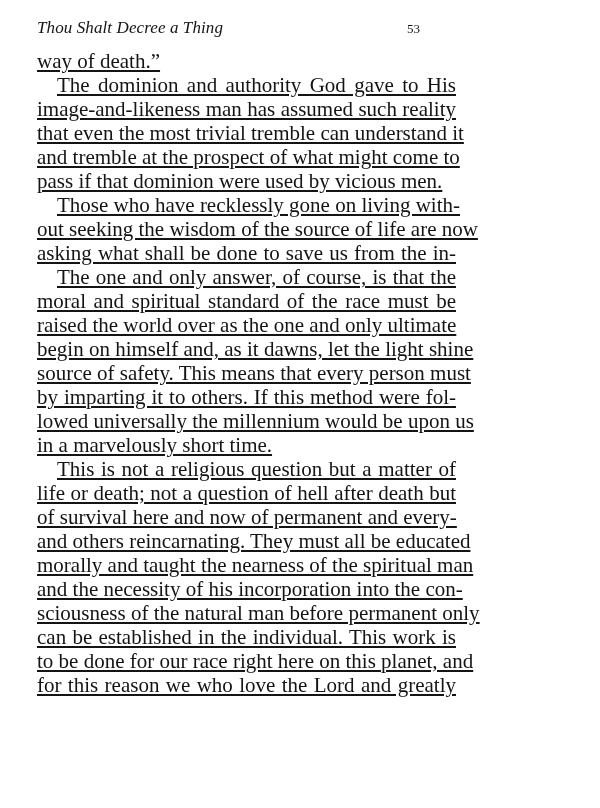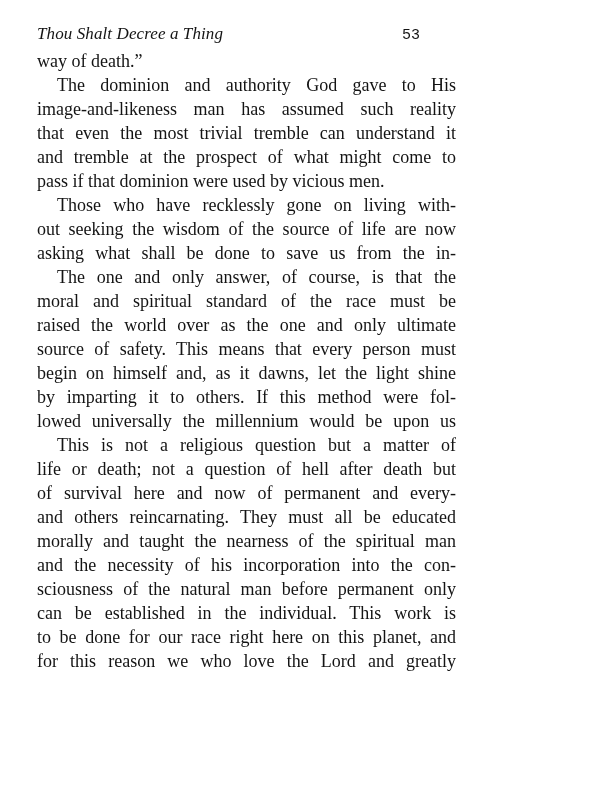--- a/index.html
+++ b/index.html
@@ -1,24 +1,24 @@
 <!DOCTYPE html>
 <html><head>
 <meta charset="utf-8">
 <style>
   html, body { margin: 0; padding: 0; background: #ffffff; }
   body { width: 600px; height: 808px; position: relative; overflow: hidden;
          font-family: "Liberation Serif", "DejaVu Serif", serif; color: #141414; }
-  .header { position: absolute; left: 37px; top: 24px; width: 383px; height: 26px;
+  .header { position: absolute; left: 37px; top: 18px; width: 383px; height: 26px;
             display: flex; justify-content: space-between; align-items: baseline; }
   .running-head { font-style: italic; font-size: 17px; letter-spacing: 0.1px; }
-  .page-num { font-size: 15px; font-family: Liberation Mono, monospace; }
+  .page-num { font-size: 13px; }
   .body-text { position: absolute; left: 37px; top: 49px; width: 419px; }
-  .line { font-size: 18px; line-height: 24px; height: 24px; white-space: nowrap;
-          text-align: justify; text-align-last: justify; }
+  .line { font-size: 21px; line-height: 24px; height: 24px; white-space: nowrap;
+          text-align: justify; text-align-last: justify; text-decoration: underline; }
   .line.last { text-align-last: left; }
   .line.indent { padding-left: 20px; }
 </style>
 </head>
 <body>
 
 <div class="header">
   <span class="running-head">Thou Shalt Decree a Thing</span>
   <span class="page-num">53</span>
 </div>
@@ -29,24 +29,25 @@
     <div class="line">image-and-likeness man has assumed such reality</div>
     <div class="line">that even the most trivial tremble can understand it</div>
     <div class="line">and tremble at the prospect of what might come to</div>
     <div class="line last">pass if that dominion were used by vicious men.</div>
     <div class="line indent">Those who have recklessly gone on living with-</div>
     <div class="line">out seeking the wisdom of the source of life are now</div>
     <div class="line">asking what shall be done to save us from the in-</div>
     <div class="line indent">The one and only answer, of course, is that the</div>
     <div class="line">moral and spiritual standard of the race must be</div>
     <div class="line">raised the world over as the one and only ultimate</div>
+    <div class="line">begin on himself and, as it dawns, let the light shine</div>
     <div class="line">source of safety. This means that every person must</div>
-    <div class="line">begin on himself and, as it dawns, let the light shine</div>
     <div class="line">by imparting it to others. If this method were fol-</div>
     <div class="line">lowed universally the millennium would be upon us</div>
+    <div class="line last">in a marvelously short time.</div>
     <div class="line indent">This is not a religious question but a matter of</div>
     <div class="line">life or death; not a question of hell after death but</div>
     <div class="line">of survival here and now of permanent and every-</div>
     <div class="line">and others reincarnating. They must all be educated</div>
     <div class="line">morally and taught the nearness of the spiritual man</div>
     <div class="line">and the necessity of his incorporation into the con-</div>
     <div class="line">sciousness of the natural man before permanent only</div>
     <div class="line">can be established in the individual. This work is</div>
     <div class="line">to be done for our race right here on this planet, and</div>
     <div class="line">for this reason we who love the Lord and greatly</div>

